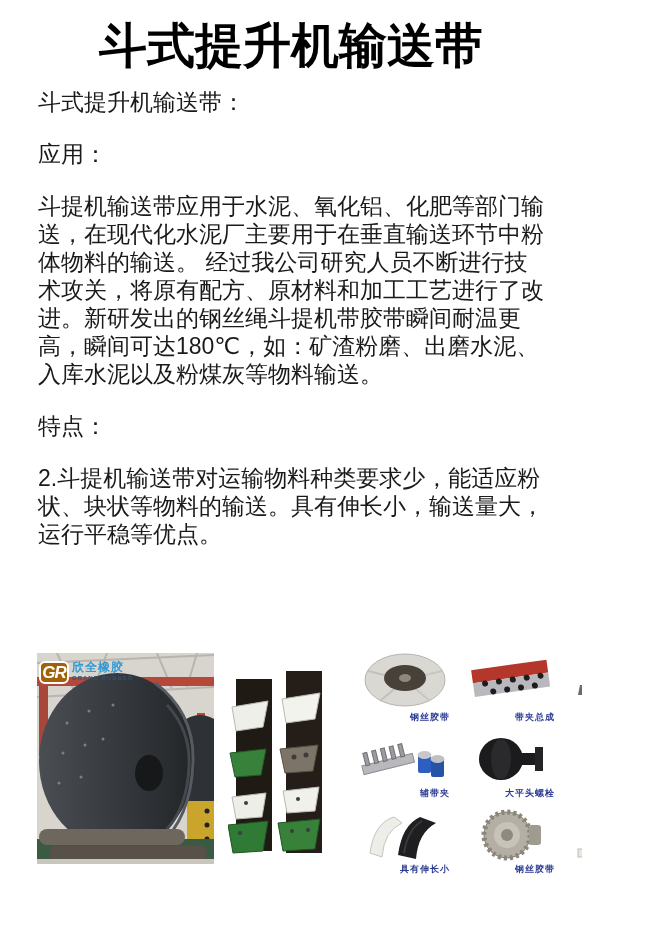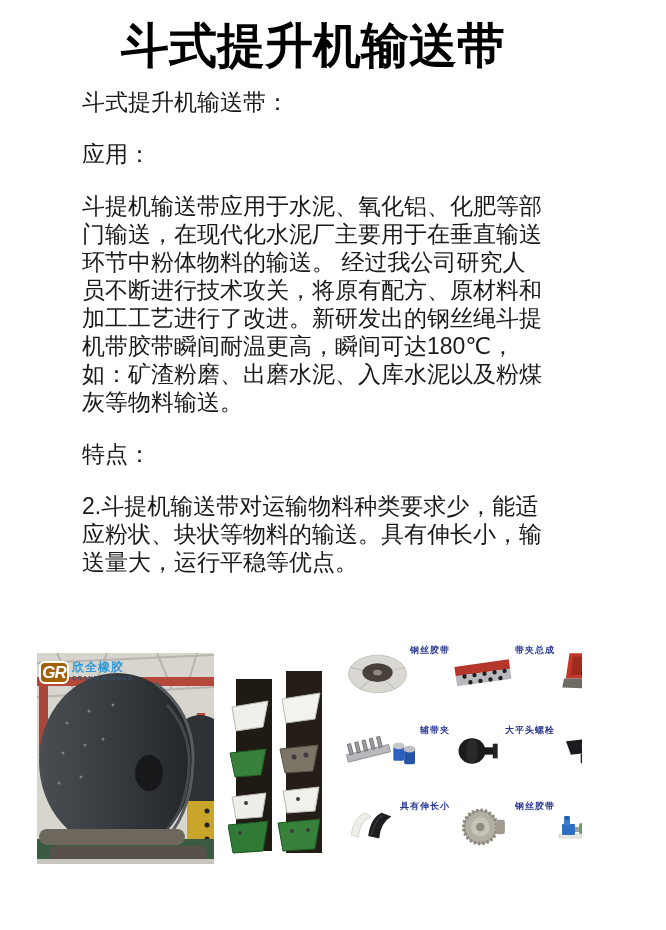--- a/index.html
+++ b/index.html
@@ -1,20 +1,20 @@
 <!DOCTYPE html>
 <html><head>
 <meta charset="utf-8">
 <style>
   * { margin:0; padding:0; box-sizing:border-box; }
   html,body { background:#ffffff; }
   body { font-family:"Liberation Sans","DejaVu Sans",sans-serif; }
   .page {
     position:relative; width:582px; height:930px; background:#ffffff;
-    overflow:hidden; color:#000;padding-left:44px;
+    overflow:hidden; color:#000;
   }
   .title {
     padding-top:14px; text-align:center;
     font-size:48px; line-height:64px; font-weight:700; color:#000;
   }
   .content { margin:10px 38px 0 38px; font-size:23px; line-height:28px; color:#1a1a1a; }
   .content p { margin-bottom:24px; }
   
   .gallery { position:absolute; left:0; top:645px; width:666px; height:230px; }
   .photo-left { position:absolute; left:37px; top:8px; width:177px; height:211px; }
@@ -27,21 +27,21 @@
     font-size:17px; font-weight:700; font-style:italic; letter-spacing:-1px;text-align:center;
   }
   .logo-text { margin-left:3px; display:flex; flex-direction:column; }
   .logo-cn { font-size:12px; font-weight:700; color:#2f9ad6; letter-spacing:1px; line-height:13px; }
   .logo-en { font-size:6px; font-weight:700; color:#35506b; letter-spacing:1px; line-height:8px; }
   .photo-mid { position:absolute; left:228px; top:22px; width:105px; height:193px; background:#fff; }
   .grid {
     position:absolute; left:345px; top:0; width:315px; height:226px;
     display:grid; grid-template-columns:105px 105px 105px; grid-template-rows:80px 76px 76px;
   }
-  .cell { display:flex; flex-direction:row; align-items:flex-start; justify-content:flex-end; padding-bottom:3px; }
+  .cell { display:flex; flex-direction:column; align-items:flex-end; justify-content:flex-end; padding-bottom:3px; }
   .cell svg { display:block; margin-bottom:3px; }
   .cell figcaption {
     font-size:9px; font-weight:700; color:#2b3a92; letter-spacing:1px;
     text-align:center; line-height:10px; white-space:nowrap;
   }
 </style>
 </head>
 <body>
 
 <div class="page">

